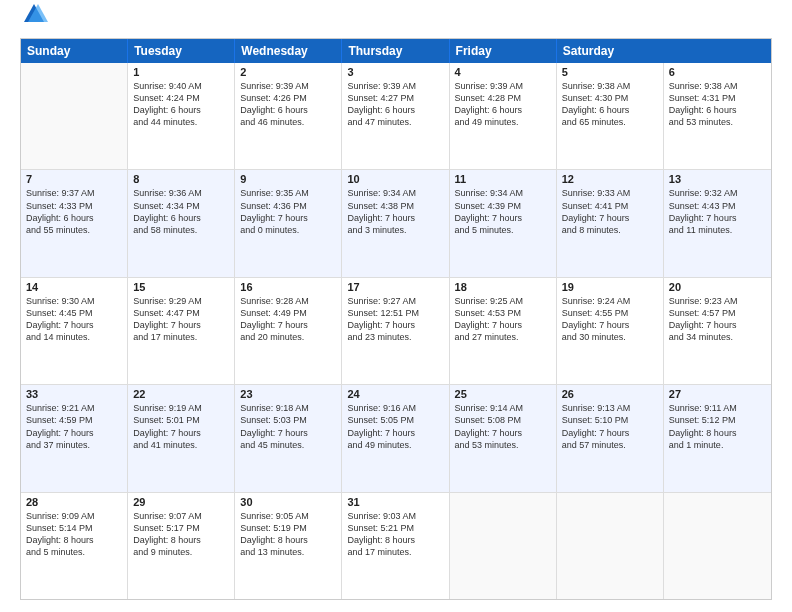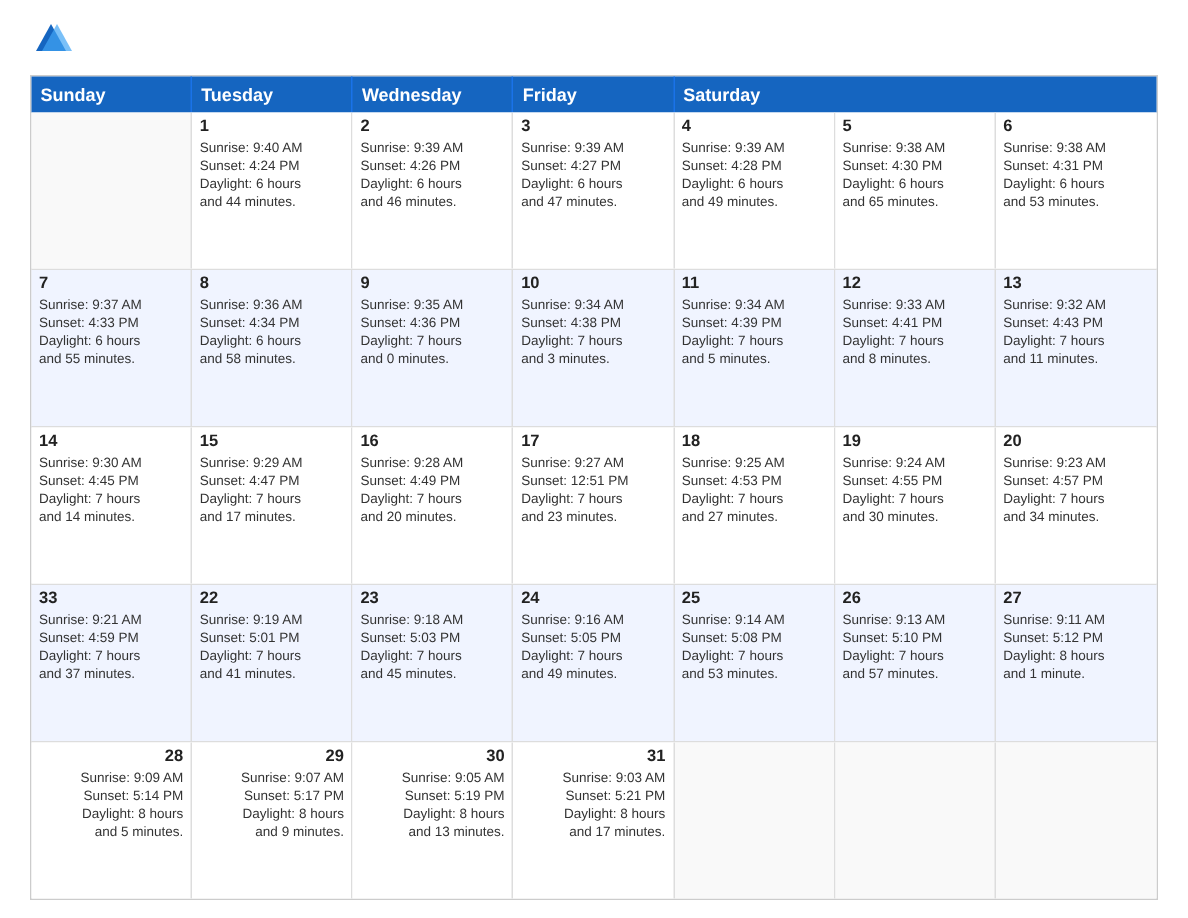--- a/index.html
+++ b/index.html
@@ -6,21 +6,21 @@
     body {
       font-family: Arial, sans-serif;
       background: #fff;
       width: 792px;
       height: 612px;
       overflow: hidden;
     }
     .page {
       width: 792px;
       height: 612px;
-      padding: 12px 20px 12px 20px;
+      padding: 0 20px 12px 20px;
       display: flex;
       flex-direction: column;
       border-radius: 27px;
     }
     .header {
       display: flex;
       justify-content: space-between;
       align-items: flex-start;
       margin-bottom: 10px;
     }
@@ -85,21 +85,21 @@
       display: flex;
       flex-direction: column;
       flex: 1;
     }
     .cal-row {
       display: grid;
       grid-template-columns: repeat(7, 1fr);
       flex: 1;
       border-bottom: 1px solid #ddd;
     }
-    .cal-row:last-child { border-bottom: none; text-align: right; }
+    .cal-row:last-child { border-bottom: none; }
     .cal-cell {
       border-right: 1px solid #ddd;
       padding: 3px 5px;
       font-size: 9.5px;
       color: #333;
       vertical-align: top;
       min-height: 80px;
       background: #fff;
     }
     .cal-cell:last-child { border-right: none; }
@@ -138,20 +138,21 @@
       <div class="title-month"></div>
       <div class="title-location"></div>
     </div>
   </div>
 
   <div class="calendar">
     <div class="cal-header" id="cal-header">
         <div class="cal-header-cell">Sunday</div>
         <div class="cal-header-cell">Tuesday</div>
         <div class="cal-header-cell">Wednesday</div>
+        <div class="cal-header-cell">Thursday</div>
         <div class="cal-header-cell">Friday</div>
         <div class="cal-header-cell">Saturday</div>
       </div>
     <div class="cal-body" id="cal-body">
         <div class="cal-row">
           <div class="cal-cell empty"></div>
           <div class="cal-cell">
             <div class="day-number">1</div>
             <div class="cell-line">Sunrise: 9:40 AM</div>
             <div class="cell-line">Sunset: 4:24 PM</div>

